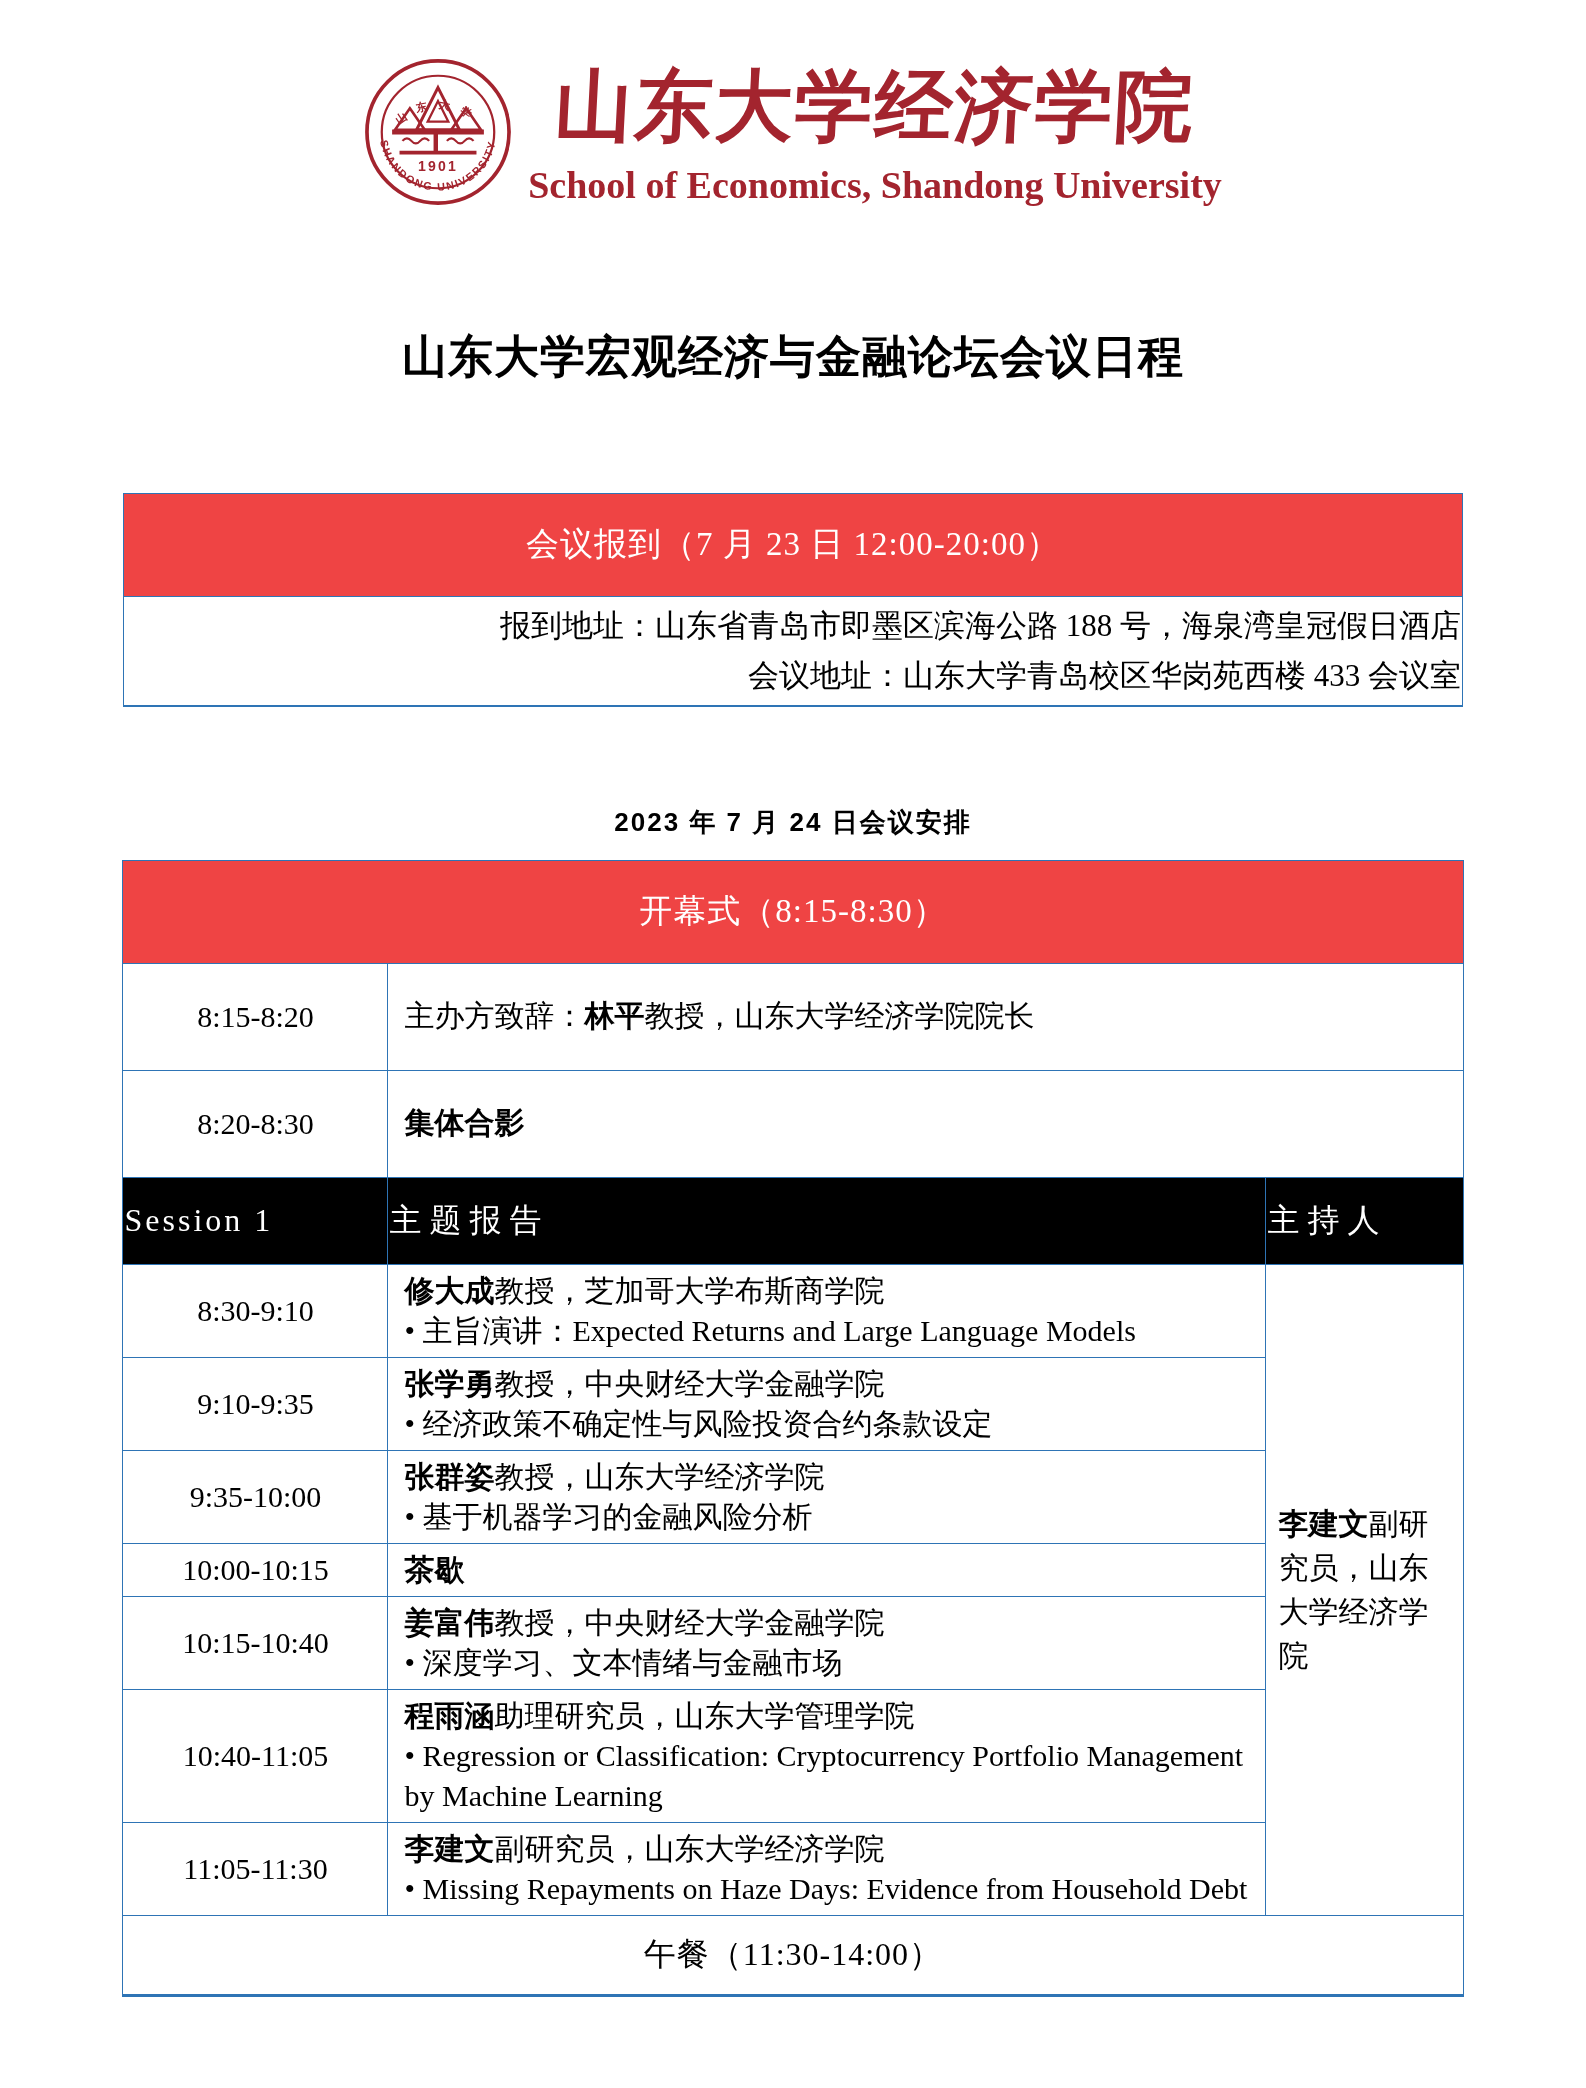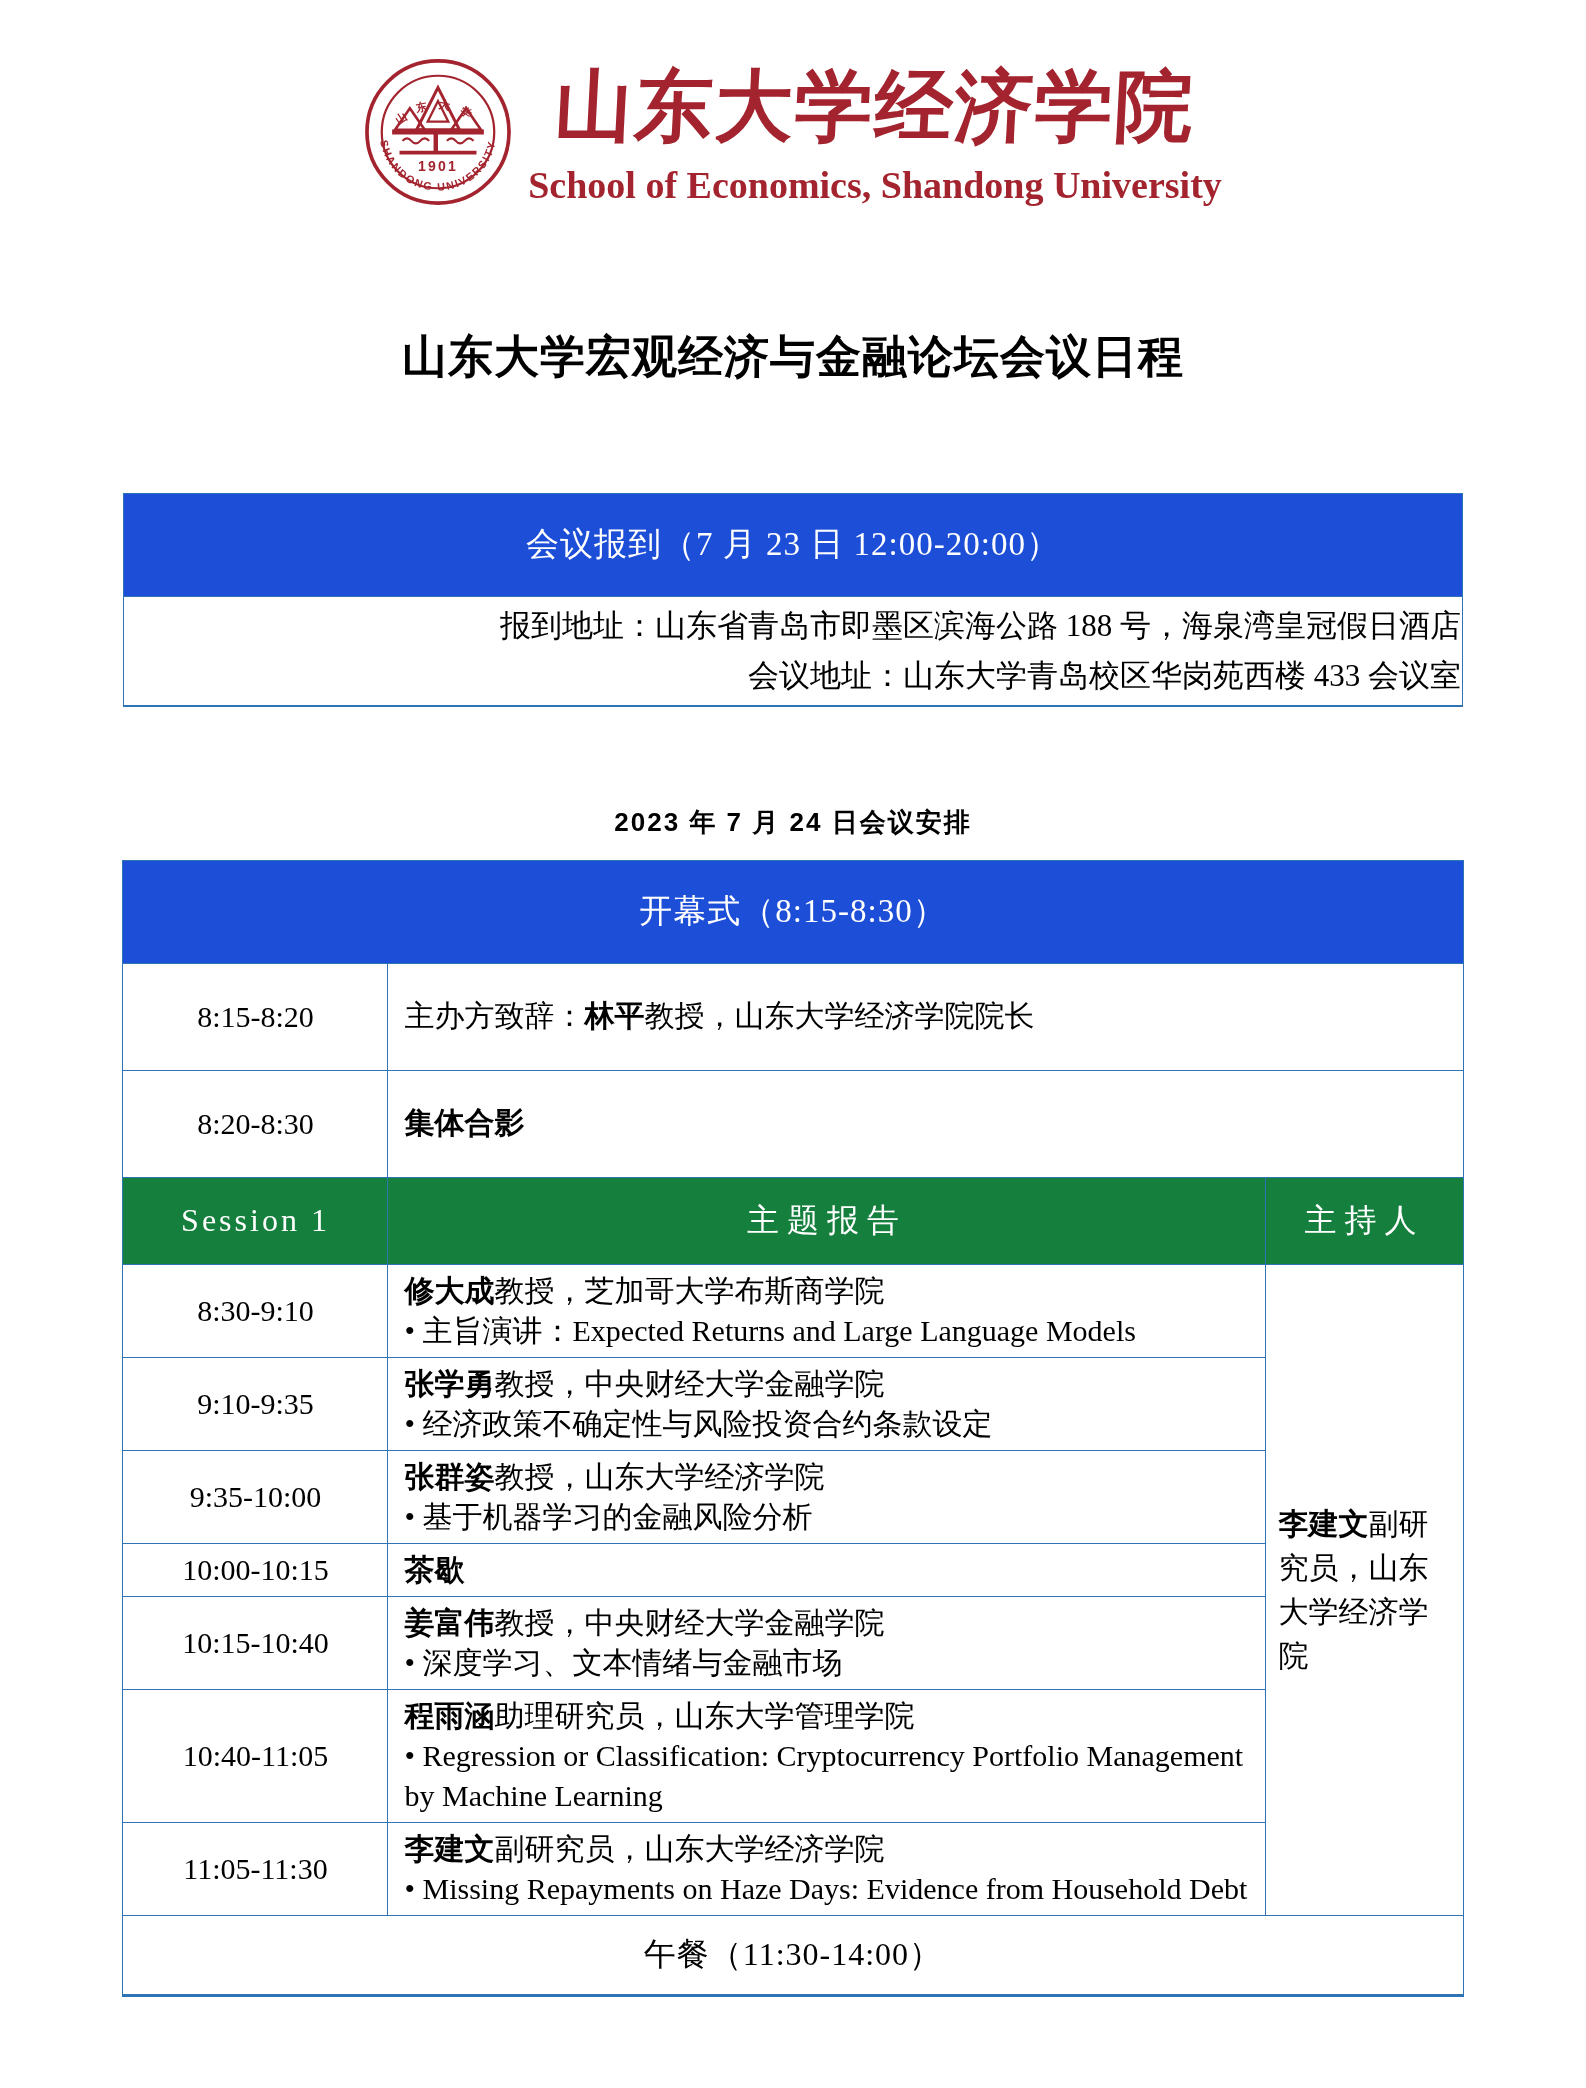--- a/index.html
+++ b/index.html
@@ -37,27 +37,27 @@
     font-family:"Liberation Sans","DejaVu Sans",sans-serif;
     font-weight:700;font-size:26px;letter-spacing:2px;
   }
   
   table{border-collapse:collapse;table-layout:fixed;}
   .reg-table,.schedule{width:1340px;margin:0 auto;}
   .reg-table{margin-top:106px;}
   .schedule{margin-top:20px;}
   td{border:1px solid #2E74B5;vertical-align:middle;}
   .bluebar{
-    background:#1d4ed8;color:#ffffff;text-align:center;
+    background:#ef4444;color:#ffffff;text-align:center;
     font-size:33px;height:100px;letter-spacing:1px;
   }
   .reg-body{height:106px;text-align:right;font-size:31px;border-bottom:2px solid #2E74B5;}
   .reg-body div{line-height:50px;}
   .session-head td{
-    background:#15803d;color:#ffffff;text-align:center;
+    background:#000000;color:#ffffff;
     font-size:32px;height:84px;
   }
   .session-head .sess-label{letter-spacing:3px;}
   .session-head .cjk-spaced{letter-spacing:8px;}
   .t{ text-align:center;font-size:30px; }
   .c{ padding:6px 6px 6px 16px;font-size:30px; }
   .c .line{line-height:40px;}
   .row-opening td{height:94px;}
   .mod{padding:8px 12px;font-size:30px;line-height:44px;vertical-align:middle;}
   .lunch td{height:76px;text-align:center;font-size:32px;border-bottom:3px solid #2E74B5;letter-spacing:1px;}

